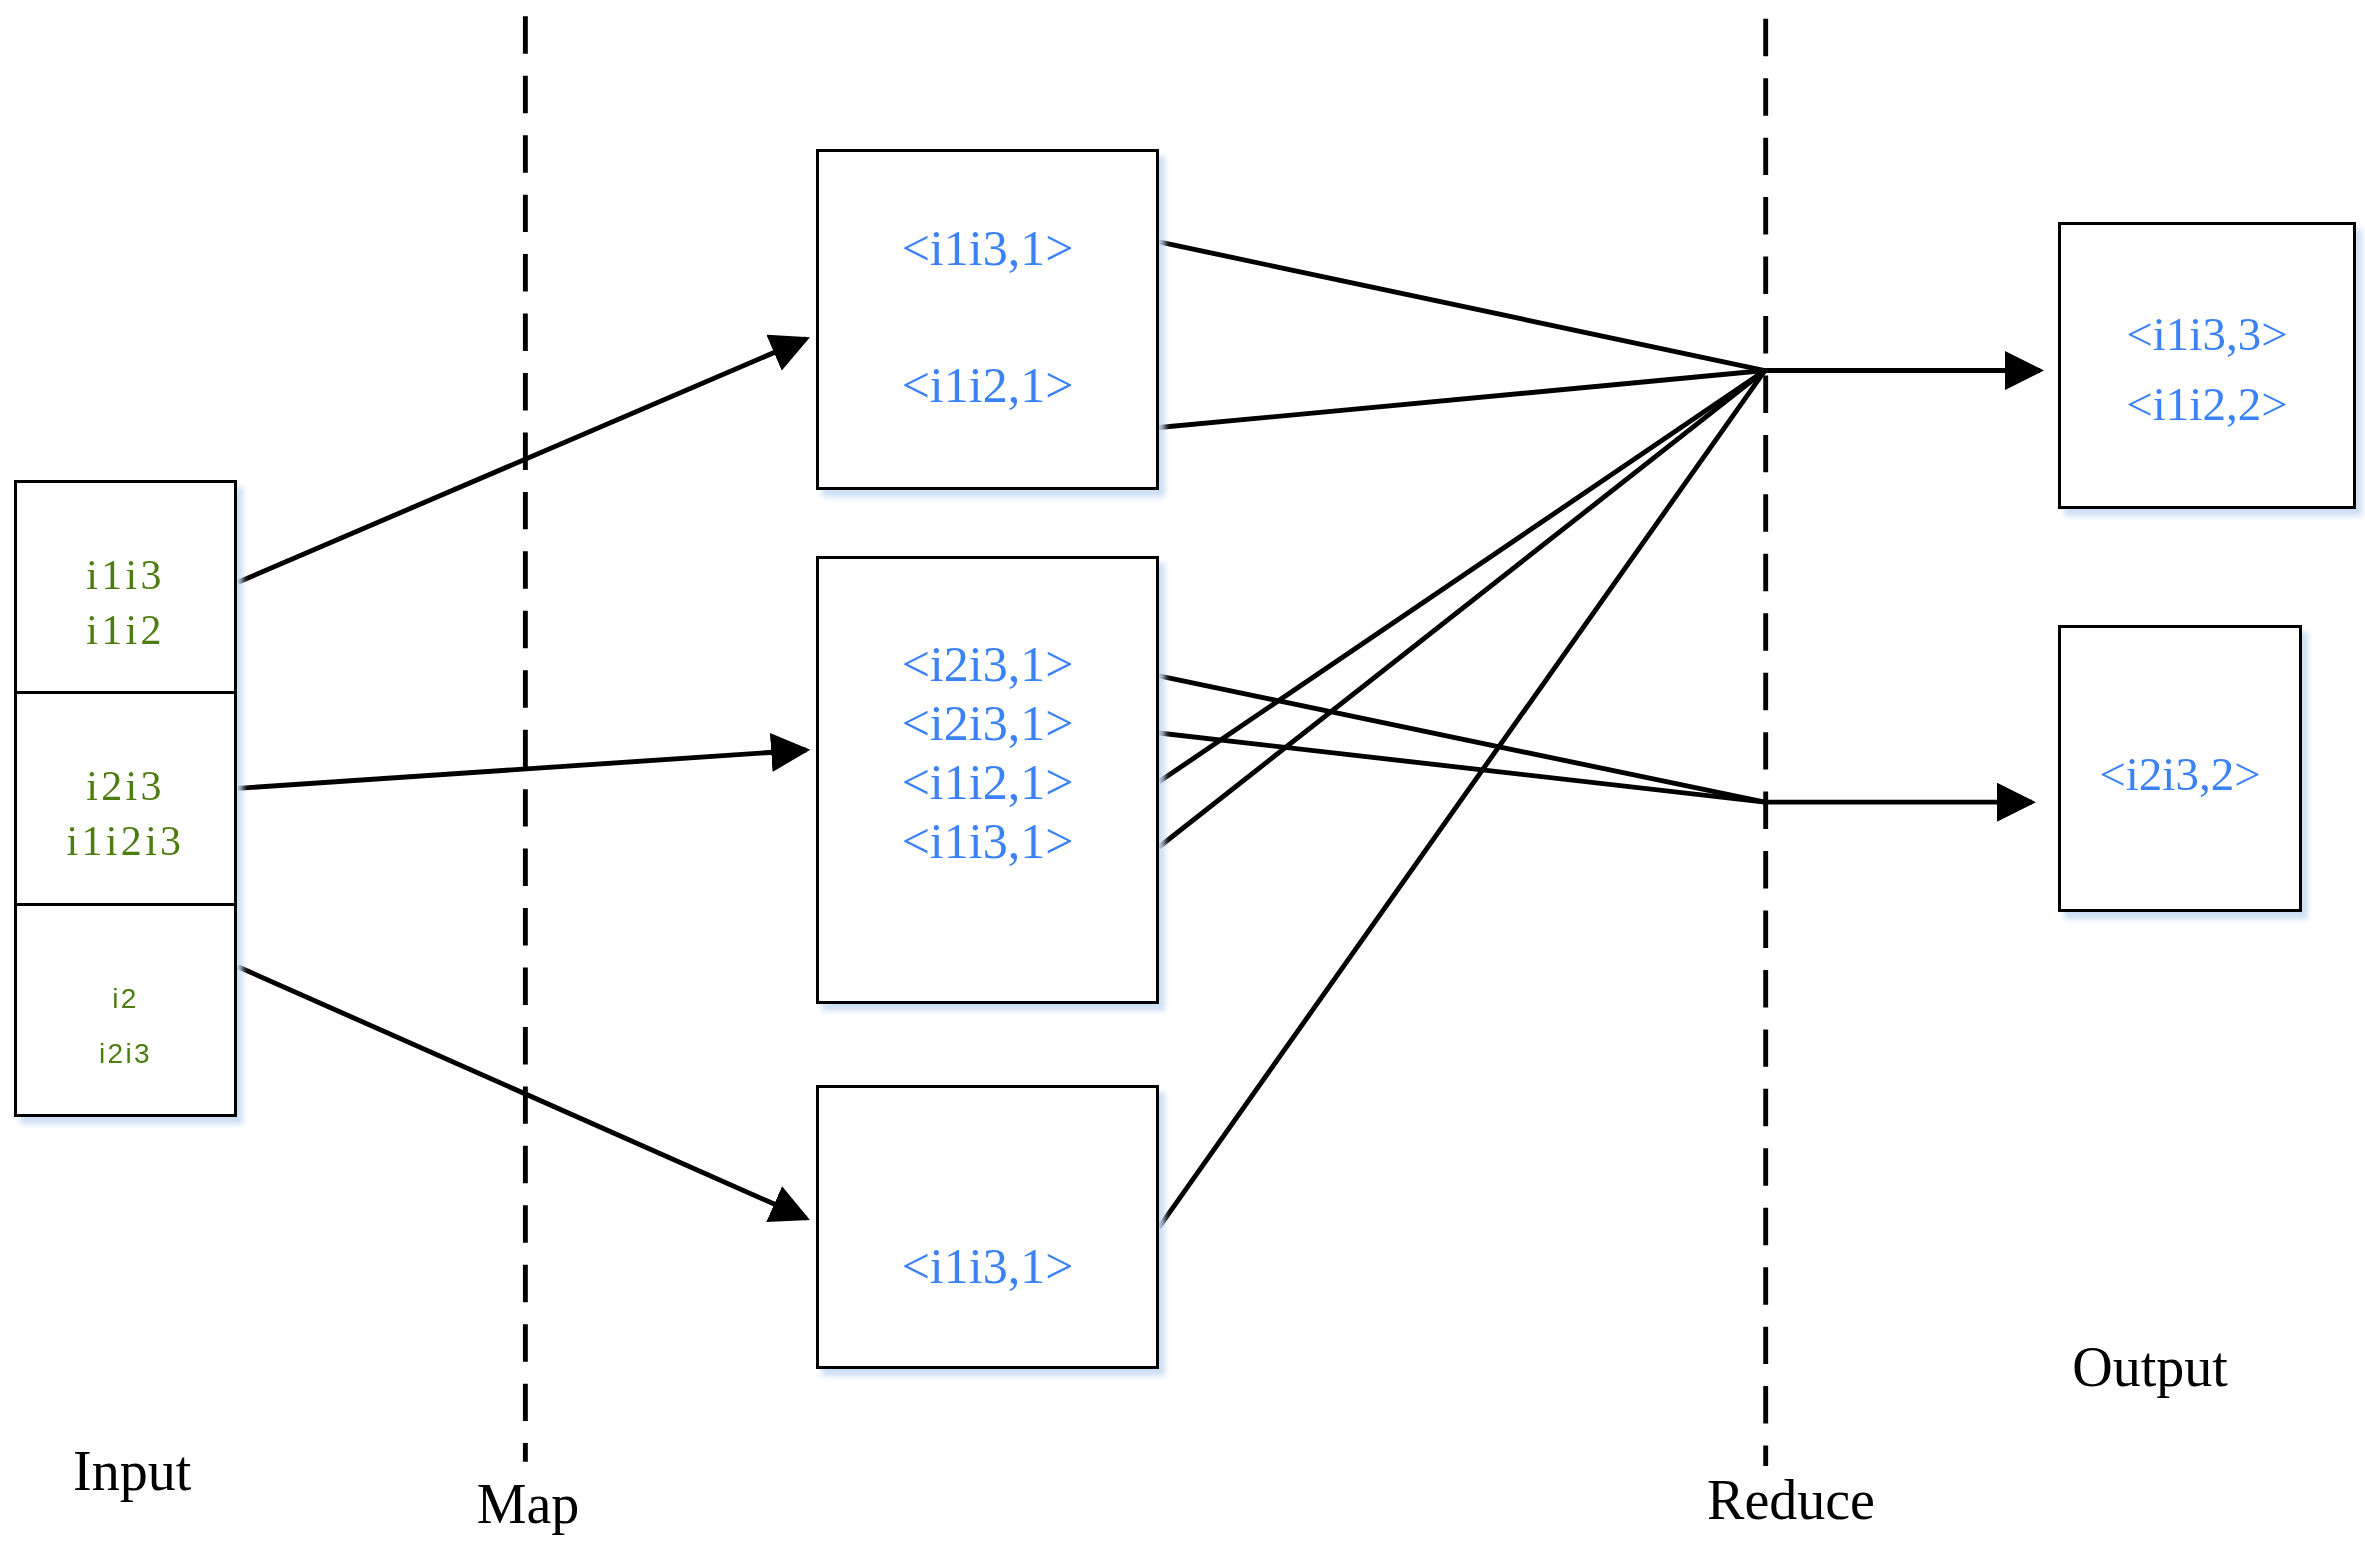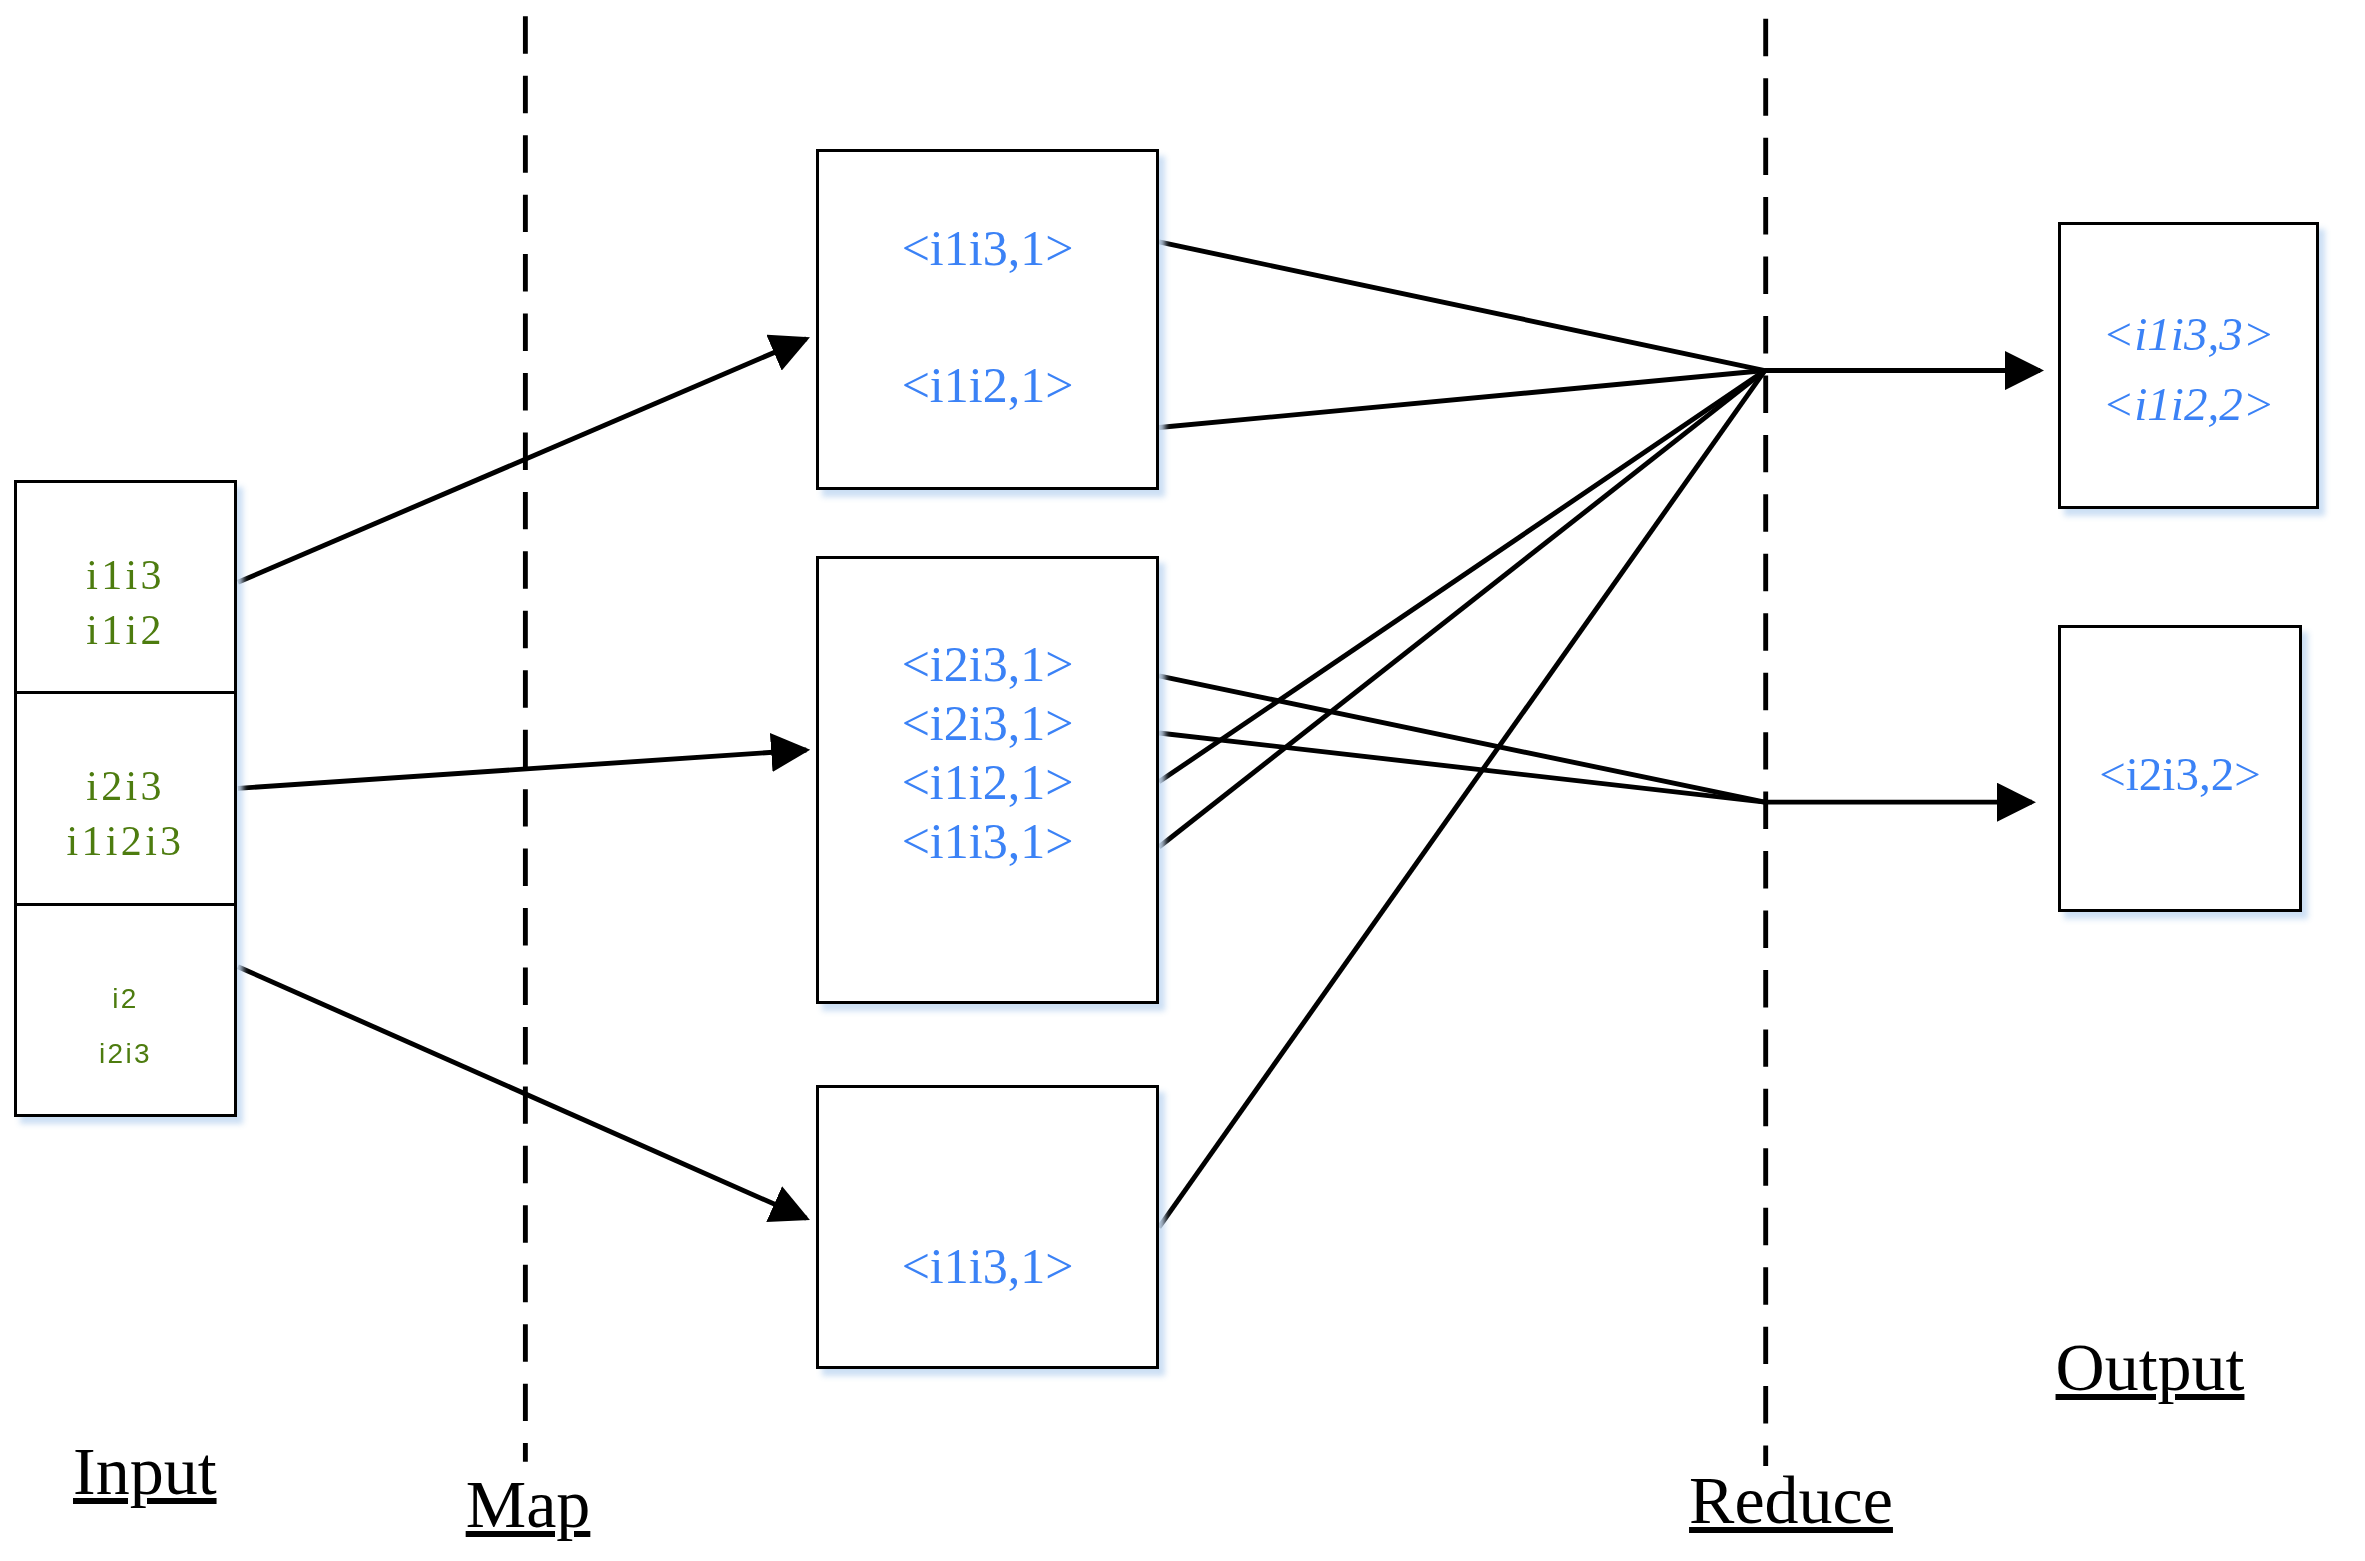--- a/index.html
+++ b/index.html
@@ -98,23 +98,22 @@
     height: 284px;
   }
   #map-box-3 .kv-text {
     padding-top: 149px;
     line-height: 59px;
   }
   
   #output-box-1 {
     left: 2058px;
     top: 222px;
-    width: 261px;
+    width: 298px;
     height: 287px;
-    font-style: italic;
   }
   #output-box-1 .kv-text {
     padding-top: 74px;
     font-size: 47px;
     line-height: 70px;
   }
   #output-box-2 {
     left: 2058px;
     top: 625px;
     width: 244px;
@@ -122,25 +121,24 @@
   }
   #output-box-2 .kv-text {
     padding-top: 111px;
     font-size: 47px;
     line-height: 70px;
   }
   
   .stage-label {
     position: absolute;
     color: #000000;
-    font-size: 68px;
+    font-size: 56px;
     line-height: 81px;
     white-space: nowrap;
     z-index: 2;
-    text-decoration: underline;
   }
   #stage-label-input  { left: 33px;   top: 1431px; margin-left: 40px; }
   #stage-label-map    { left: 528px;  top: 1464px; transform: translateX(-50%); }
   #stage-label-reduce { left: 1791px; top: 1460px; transform: translateX(-50%); }
   #stage-label-output { left: 2150px; top: 1327px; transform: translateX(-50%); }
 </style>
 </head>
 <body>
 
 <div id="canvas">

